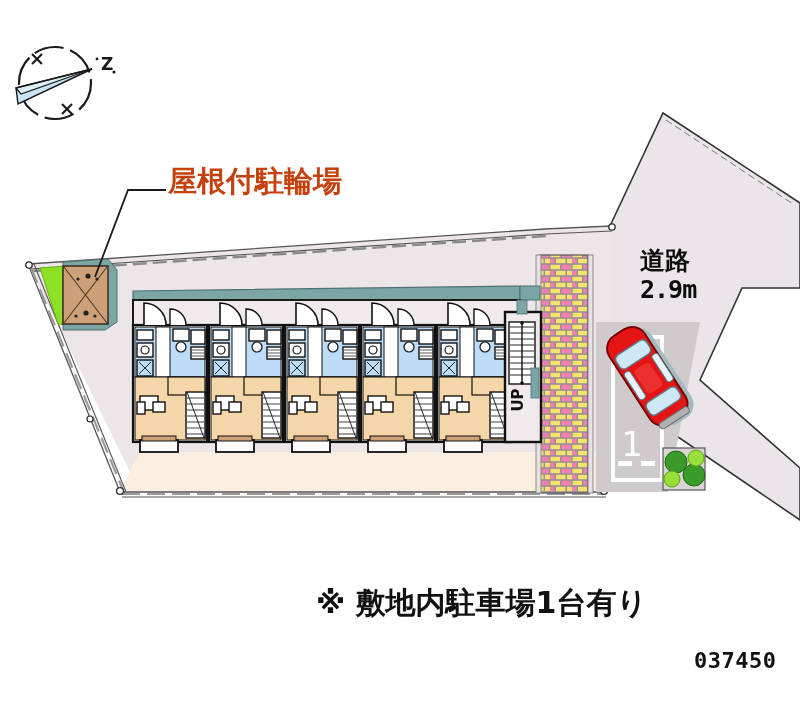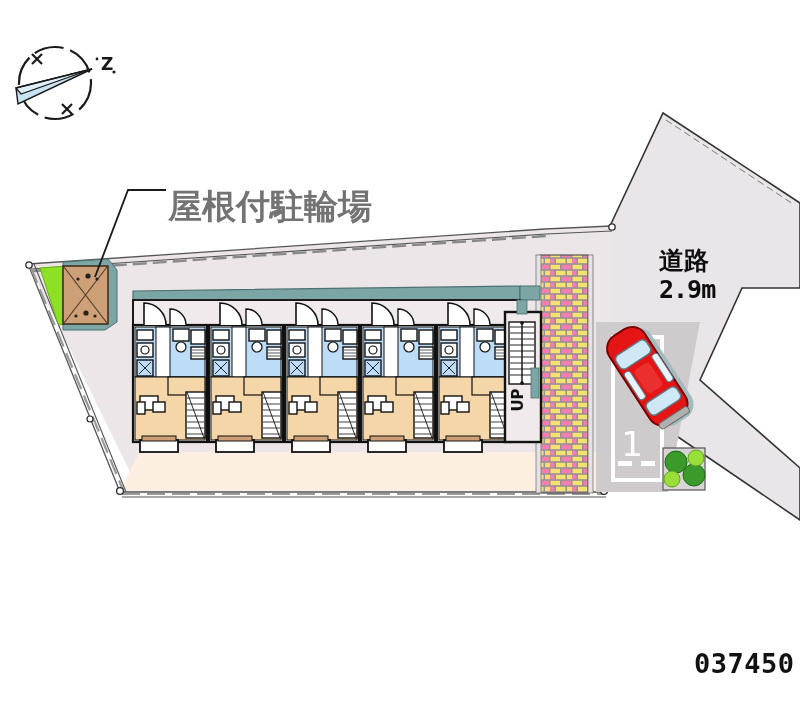--- a/index.html
+++ b/index.html
@@ -14,56 +14,55 @@
     background:#ffffff;
     overflow:hidden;
   }
   .abs{position:absolute;}
 
   
   #compass{left:8px;top:36px;width:120px;height:95px;}
 
   
   #bike-label{
-    left:168px;top:184px;
-    font-size:34px;
+    left:168px;top:162px;
+    font-size:29px;
     font-weight:bold;
     letter-spacing:0px;
-    color:#737373;
+    color:#c2410c;
     white-space:nowrap;
     font-family:"DejaVu Sans",sans-serif;
   }
 
   
   #road-label{
     left:640px;top:246px;
     font-size:25px;
     font-weight:bold;
     color:#0d0d0d;
     line-height:1.16;
     white-space:nowrap;
     font-family:"DejaVu Sans",sans-serif;
-    margin-left:19px;
   }
   #road-label .l2{font-family:"DejaVu Sans Mono","DejaVu Sans",monospace;letter-spacing:-1px;text-align:center;}
 
   
   #note{
     left:316px;top:583px;
     font-size:30px;
     font-weight:bold;
     color:#111111;
     white-space:nowrap;
     font-family:"DejaVu Sans",sans-serif;
   }
 
   
   #idcode{
     left:694px;top:648px;
-    font-size:27px;
+    font-size:22px;
     font-weight:bold;
     color:#111111;
     letter-spacing:0.5px;
     font-family:"DejaVu Sans Mono","DejaVu Sans",monospace;
   }
 
   
   #plan{left:0;top:0;width:800px;height:727px;}
 </style>
 </head>
@@ -391,16 +390,17 @@
     </svg>
   </div>
 
   <div id="bike-label" class="abs">屋根付駐輪場</div>
 
   <div id="road-label" class="abs">
     <div>道路</div>
     <div class="l2">2.9m</div>
   </div>
 
+  <div id="note" class="abs">※ 敷地内駐車場1台有り</div>
 
   <div id="idcode" class="abs">037450</div>
 
 </div>
 
 </body></html>

